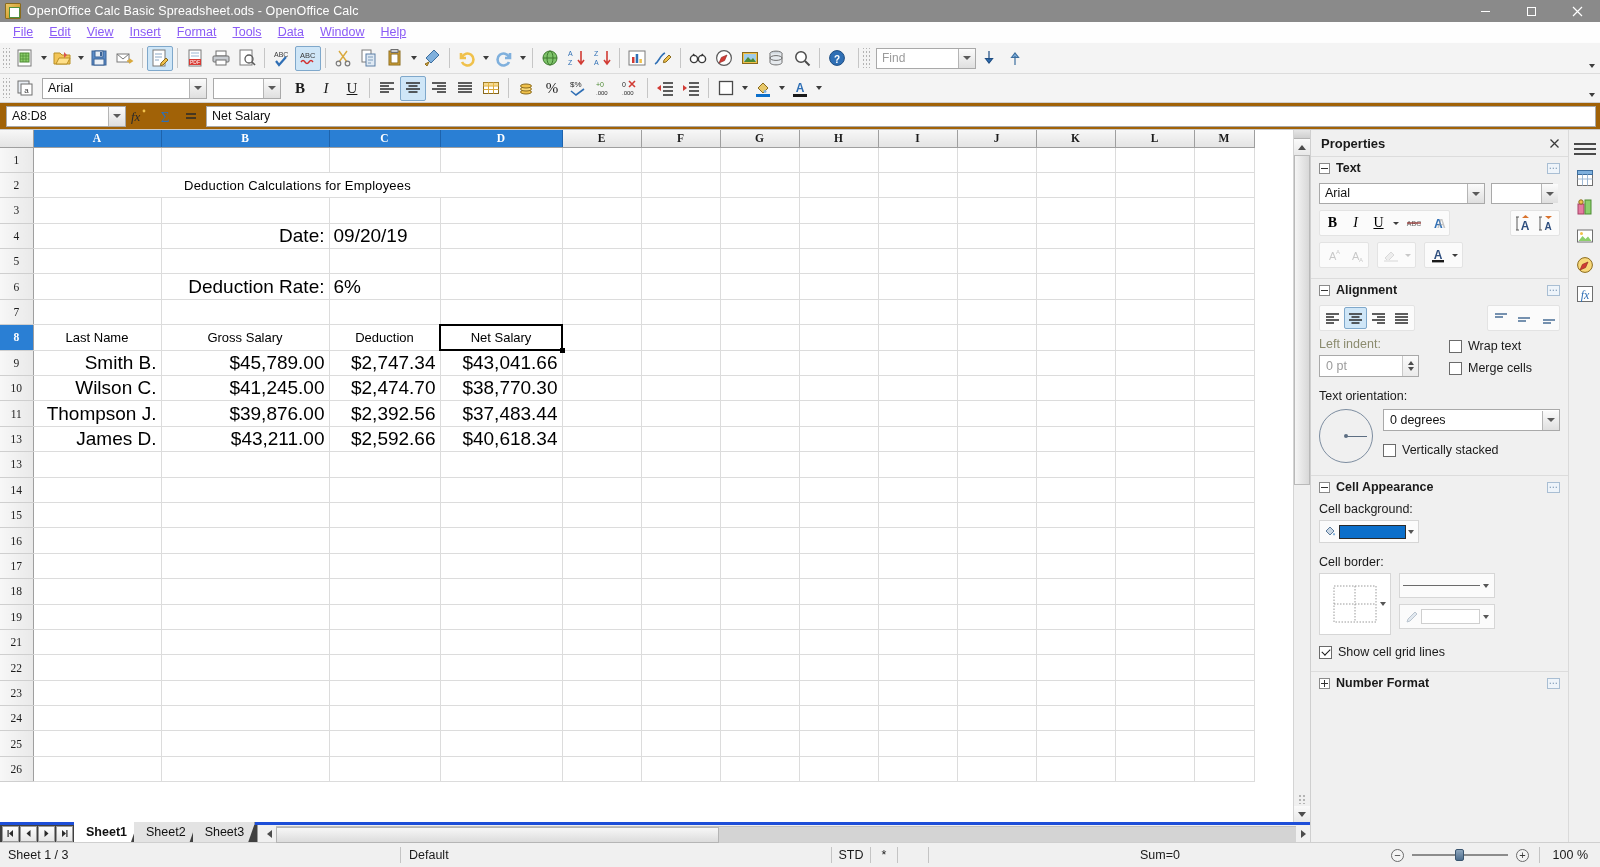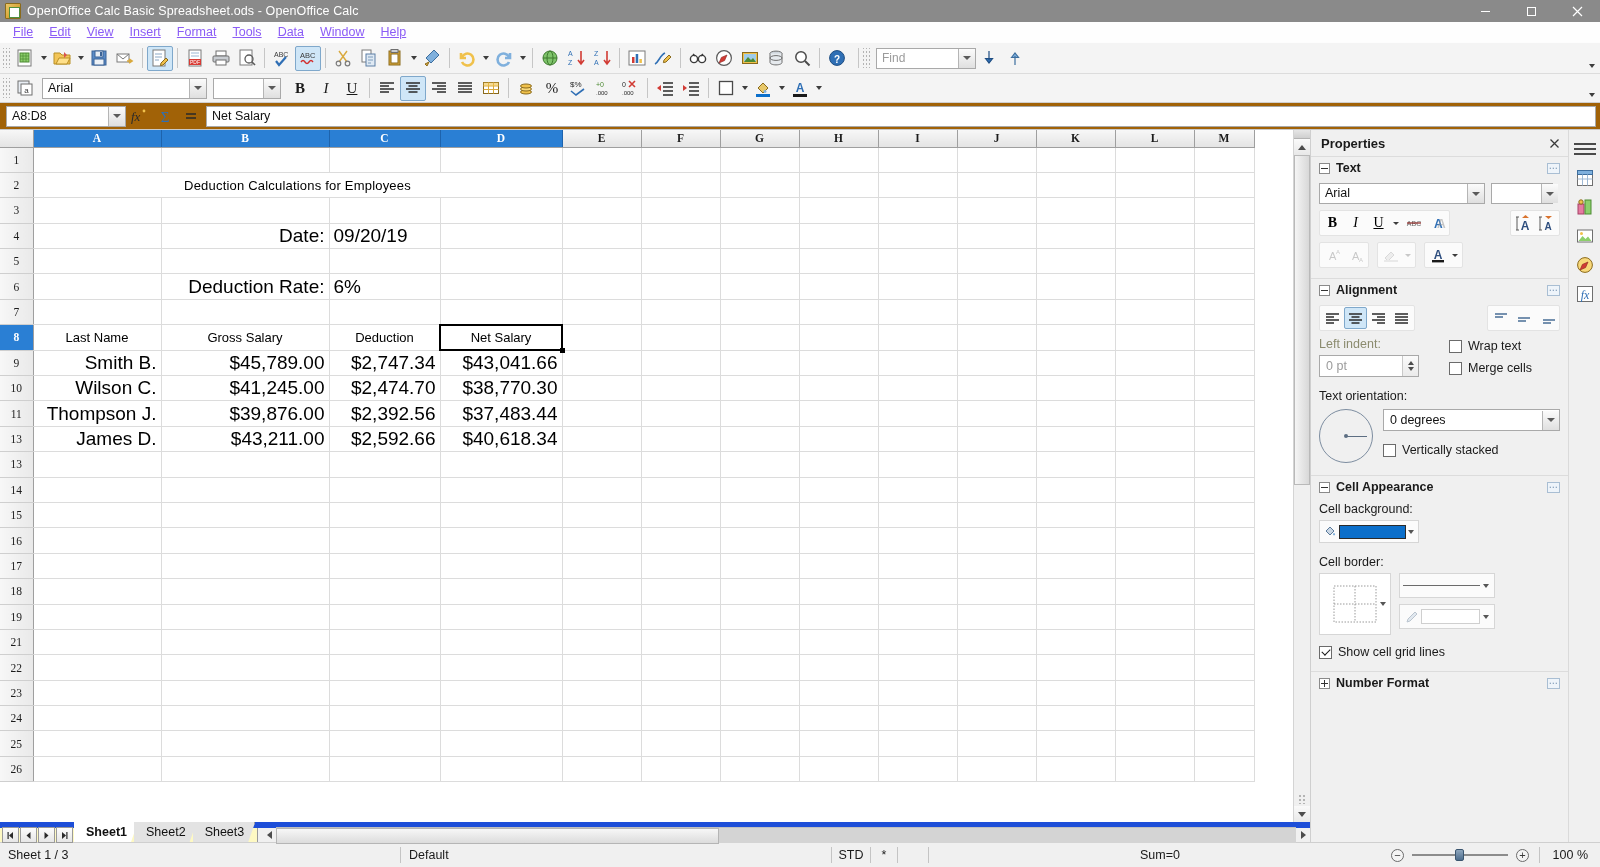--- a/index.html
+++ b/index.html
@@ -189,22 +189,22 @@
   .arrow-up::after { content:""; border-left:4px solid transparent; border-right:4px solid transparent; border-bottom:5px solid #4c4c4c; }
   .arrow-down::after { content:""; border-left:4px solid transparent; border-right:4px solid transparent; border-top:5px solid #4c4c4c; }
   .arrow-left::after { content:""; border-top:4px solid transparent; border-bottom:4px solid transparent; border-right:5px solid #4c4c4c; }
   .arrow-right::after { content:""; border-top:4px solid transparent; border-bottom:4px solid transparent; border-left:5px solid #4c4c4c; }
 
   
   .splitter-v { height: 9px; background: linear-gradient(#e6e6e6,#cfcfcf); border-bottom: 1px solid #b3b3b3; flex: none; }
 
   
   .tabsrow {
-    height: 20px; background: #fef9c3; display: flex; align-items: stretch; flex: none;
-    border-top: 6px solid #1d4ed8;
+    height: 20px; background: #404040; display: flex; align-items: stretch; flex: none;
+    border-top: 3px solid #1d4ed8;
     text-align: center;
   }
   .navbtns { display: flex; align-items: center; padding-left: 2px; flex: none; }
   .navbtn {
     width: 17px; height: 16px; border: 1px solid #9a9a9a; background: linear-gradient(#fcfcfc,#e6e6e6);
     margin-right: 1px; display: flex; align-items: center; justify-content: center; flex: none;
   }
   .tabs { display: flex; align-items: flex-end; flex: none; }
   .stab {
     height: 20px; padding: 0 10px 0 12px; display: flex; align-items: center;

